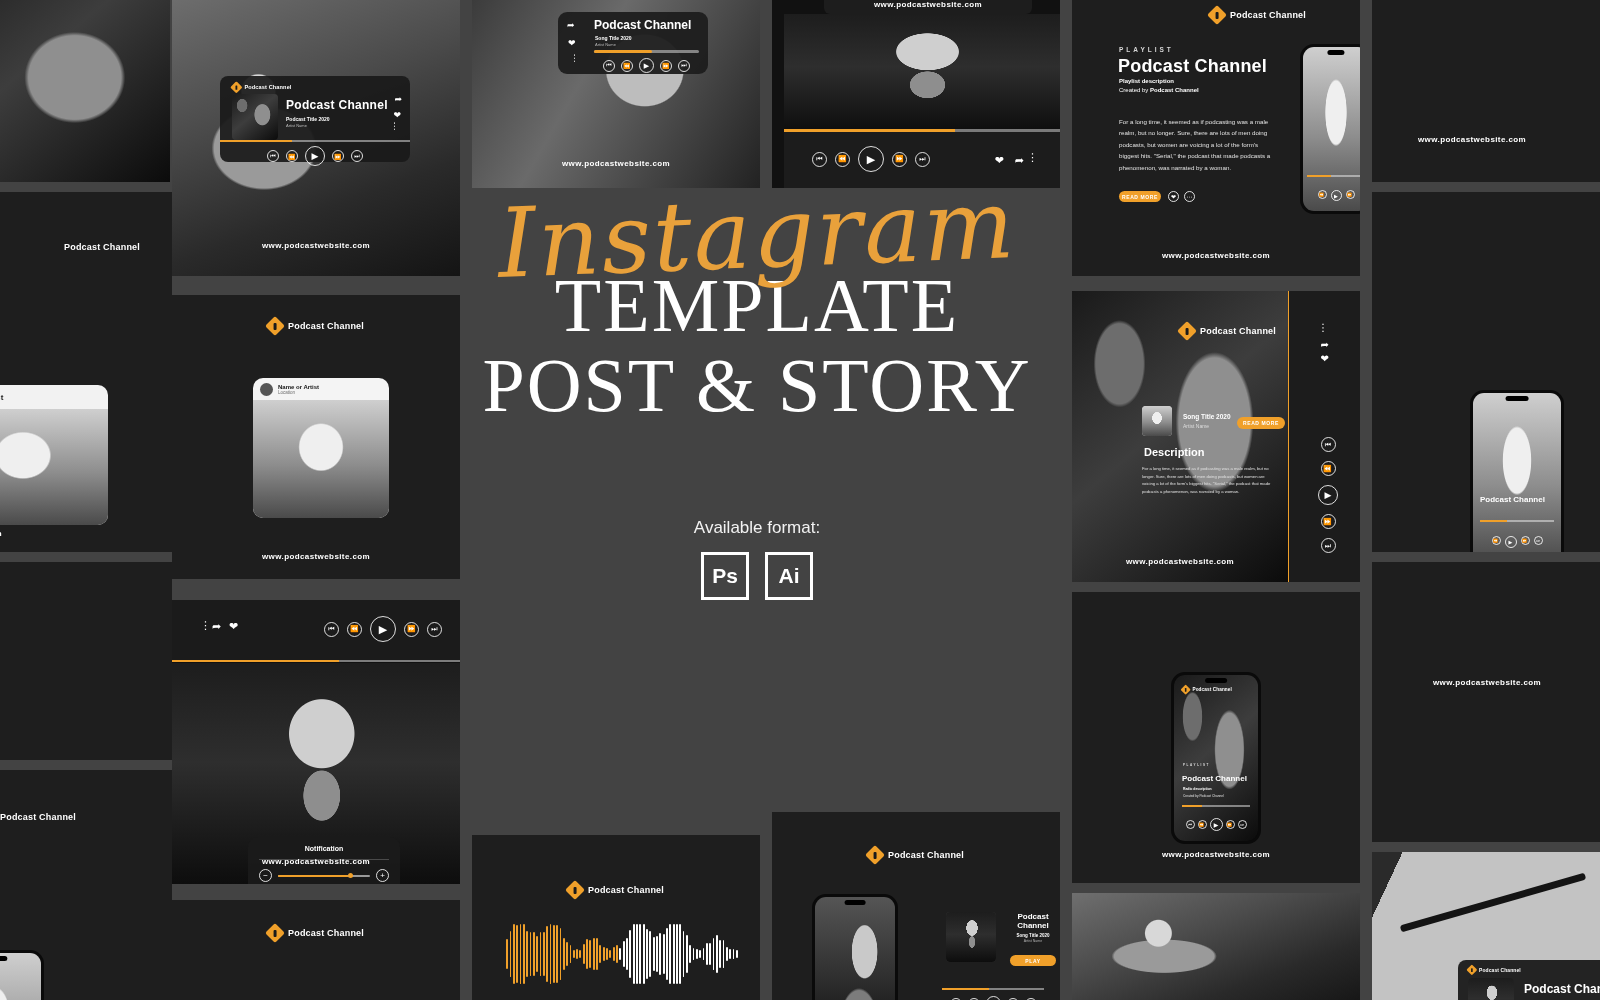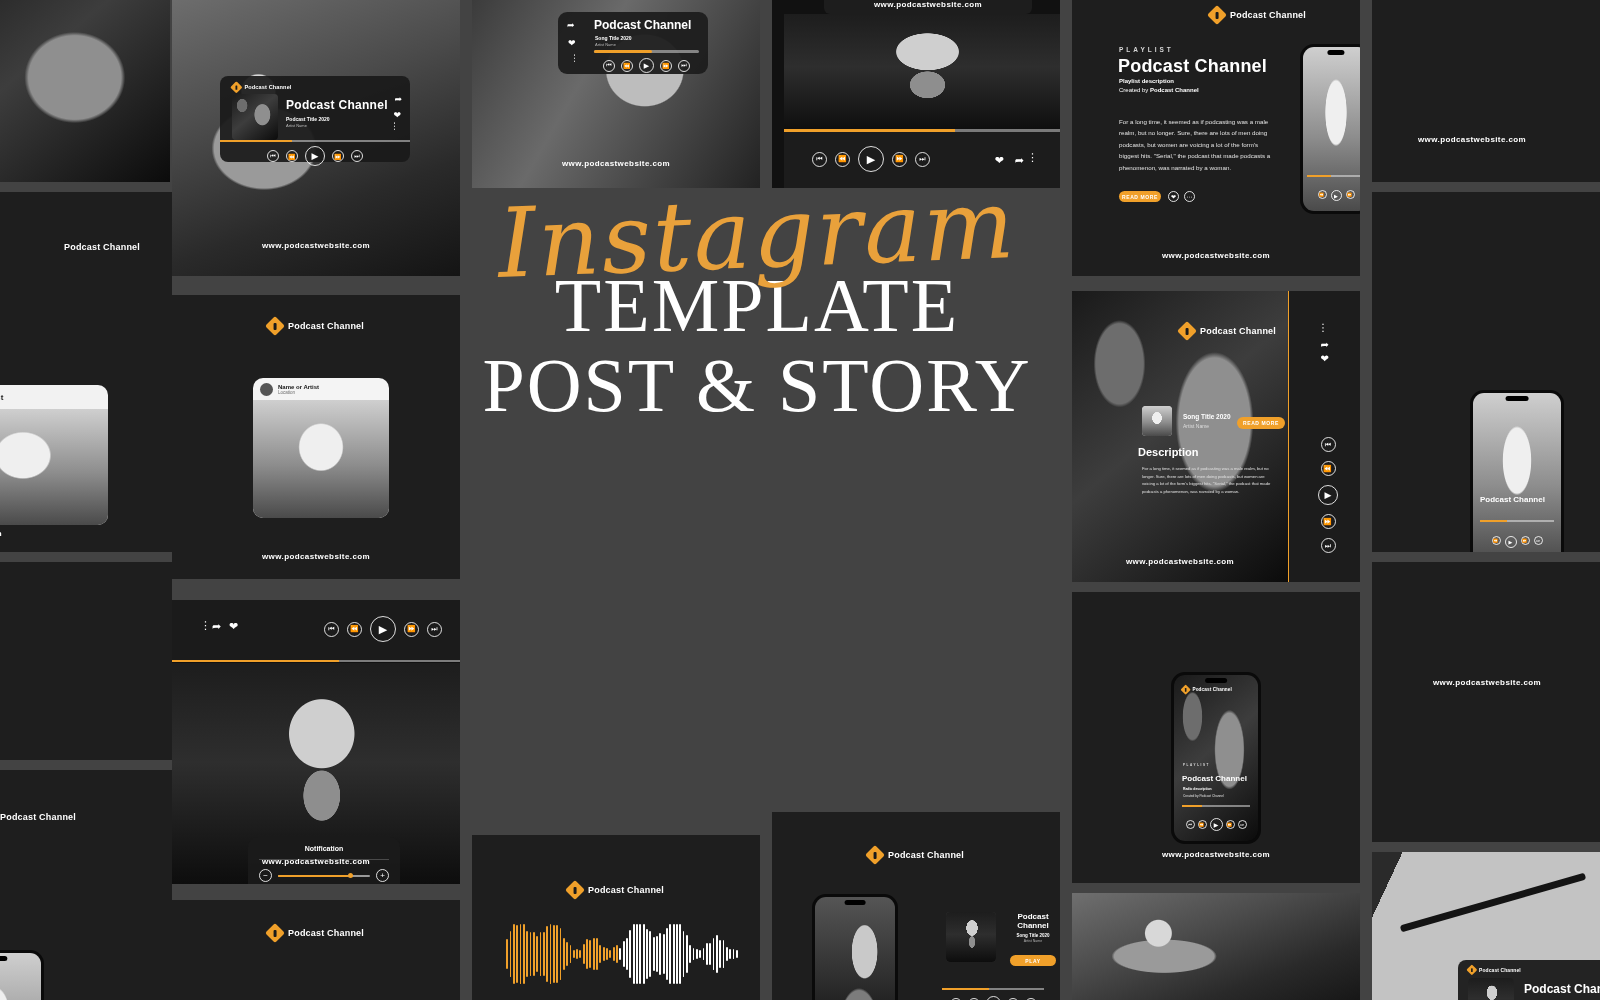--- a/index.html
+++ b/index.html
@@ -488,21 +488,21 @@
       <span class="brand-name">Podcast Channel</span>
     </div>
 
     <div style="position:absolute;left:70px;top:115px;width:30px;height:30px;border-radius:4px;overflow:hidden;background:#d9d9d9;">
       <div class="ph bright"></div>
     </div>
     <div style="position:absolute;left:111px;top:122px;color:#fff;font-size:6.5px;font-weight:bold;">Song Title 2020</div>
     <div style="position:absolute;left:111px;top:132px;color:#ddd;font-size:5px;">Artist Name</div>
     <div class="pill" style="position:absolute;left:165px;top:126px;width:48px;height:12px;">READ MORE</div>
 
-    <div style="position:absolute;left:66px;top:155px;color:#fff;font-size:11px;font-weight:bold;">Description</div>
+    <div style="position:absolute;left:72px;top:155px;color:#fff;font-size:11px;font-weight:bold;">Description</div>
     <div style="position:absolute;left:70px;top:174px;width:130px;color:#e0e0e0;font-size:4.2px;line-height:1.8;">For a long time, it seemed as if podcasting was a male realm, but no longer. Sure, there are lots of men doing podcasts, but women are voicing a lot of the form's biggest hits. "Serial," the podcast that made podcasts a phenomenon, was narrated by a woman.</div>
 
     <div class="ic" style="position:absolute;right:32px;top:34px;font-size:10px;line-height:5px;">⋮</div>
     <div class="ic" style="position:absolute;right:31px;top:48px;font-size:10px;">➦</div>
     <div class="ic" style="position:absolute;right:31px;top:62px;font-size:10px;">❤</div>
 
     <div style="position:absolute;right:22px;top:146px;display:flex;flex-direction:column;gap:9px;align-items:center;">
       <span class="ctrl md">⏮</span>
       <span class="ctrl md">⏪</span>
       <span class="ctrl lg">▶</span>
@@ -583,15 +583,20 @@
         <div class="ph mic"></div>
       </div>
       <div style="position:absolute;left:66px;top:22px;color:#fff;font-size:12px;font-weight:bold;">Podcast Channel</div>
     </div>
   </div>
 
   <div class="hero">
     <div class="script">Instagram</div>
     <div class="serif-big">TEMPLATE</div>
     <div class="serif-big">POST &amp; STORY</div>
+    <div class="fmt-label">Available format:</div>
+    <div class="fmt-row">
+      <div class="fmt-box">Ps</div>
+      <div class="fmt-box">Ai</div>
+    </div>
   </div>
 
 </div>
 
 </body></html>

